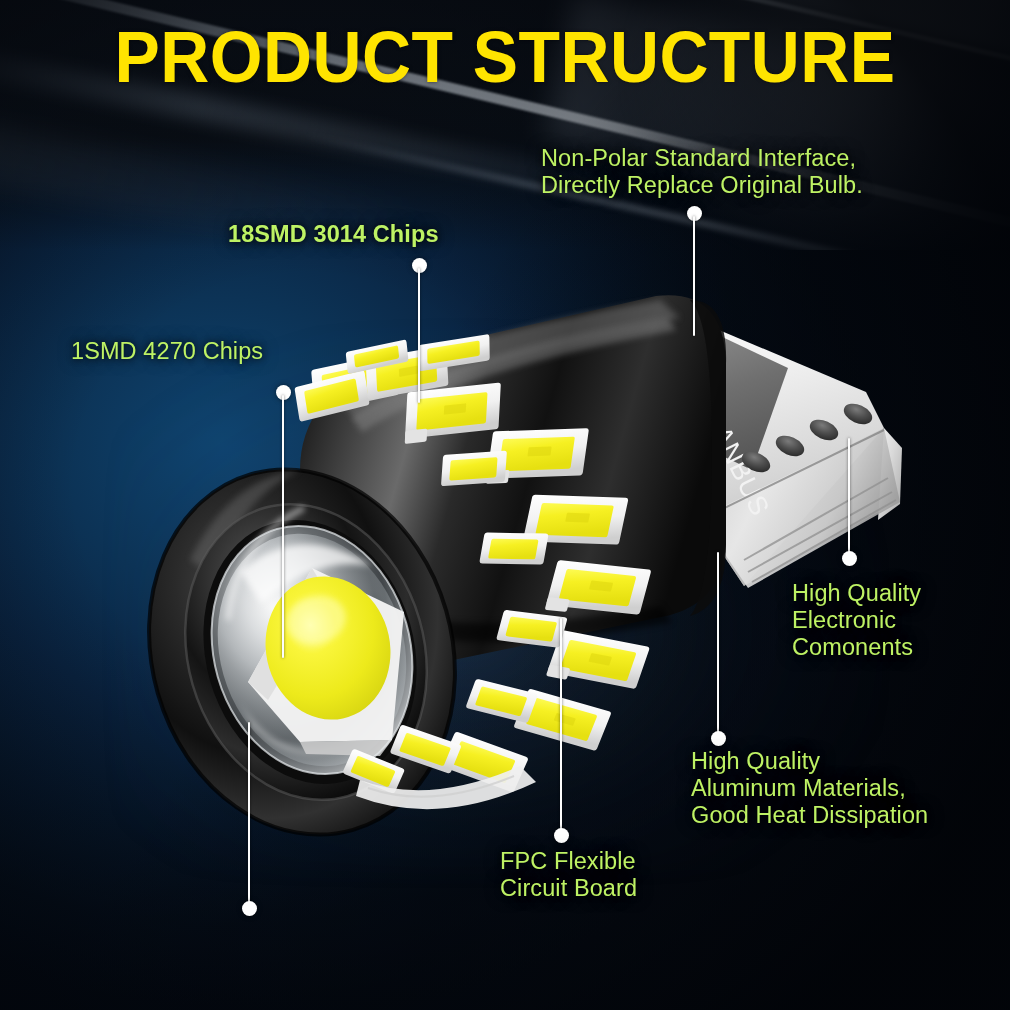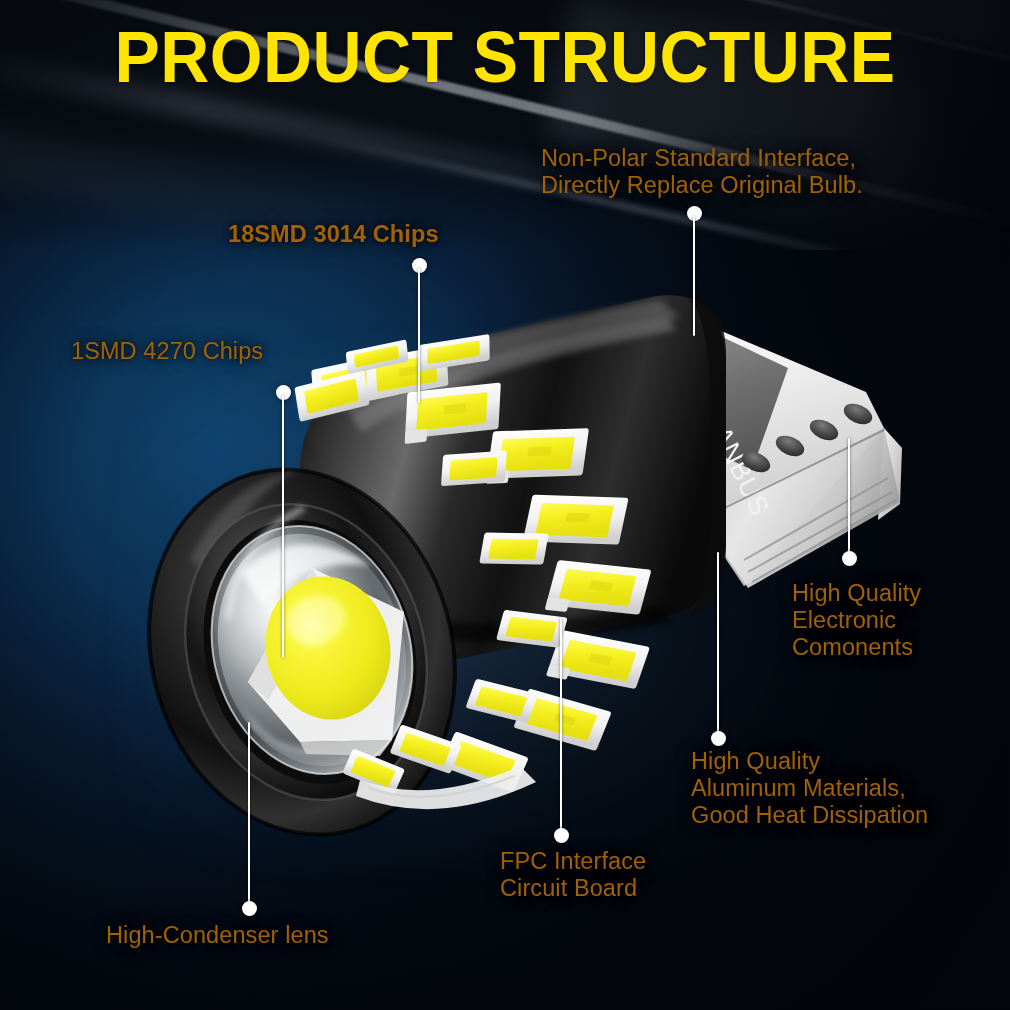--- a/index.html
+++ b/index.html
@@ -76,21 +76,21 @@
     letter-spacing:0.5px;
     transform:scaleX(.93);
     text-shadow:0 0 4px rgba(0,0,0,.55);
     white-space:nowrap;
     line-height:1;
   }
 
   
   .lbl{
     position:absolute;
-    color:#a16207;
+    color:#bef264;
     font-size:23.5px;
     line-height:1.14;
     white-space:pre-line;
     text-shadow:0 0 6px rgba(0,0,0,.9), 0 0 16px rgba(0,0,0,.65);
     letter-spacing:.1px;
   }
 
   
   .cline{position:absolute;background:#fdfdfd;width:2px;border-radius:1px;
          box-shadow:0 0 3px rgba(0,0,0,.55);}
@@ -474,18 +474,17 @@
   <div class="lbl" style="left:71px;top:338px;">1SMD 4270 Chips</div>
 
   <div class="lbl" style="left:792px;top:580px;">High Quality
 Electronic
 Comonents</div>
 
   <div class="lbl" style="left:691px;top:748px;">High Quality
 Aluminum Materials,
 Good Heat Dissipation</div>
 
-  <div class="lbl" style="left:500px;top:848px;">FPC Interface
+  <div class="lbl" style="left:500px;top:848px;">FPC Flexible
 Circuit Board</div>
 
-  <div class="lbl" style="left:106px;top:922px;">High-Condenser lens</div>
 
 </div>
 
 </body></html>

